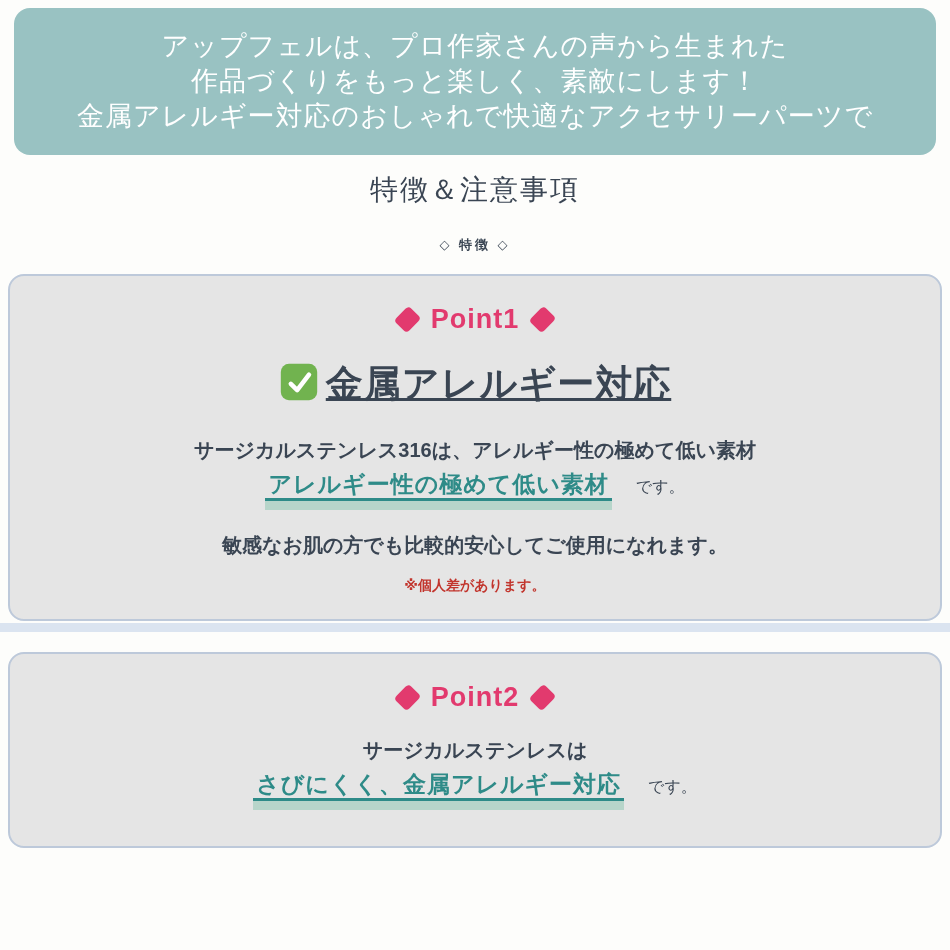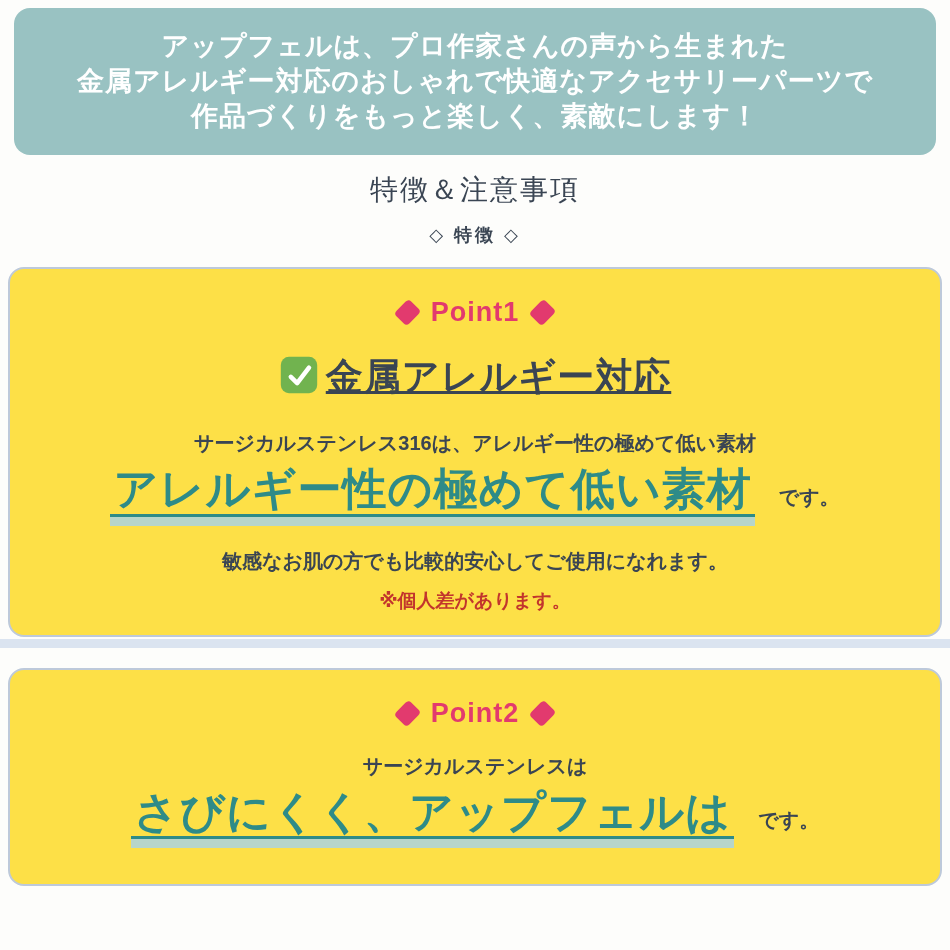--- a/index.html
+++ b/index.html
@@ -15,45 +15,45 @@
   
   .banner {
     margin: 8px 14px 0;
     background: var(--banner_bg, #99c2c2);
     border-radius: 16px;
     padding: 21px 10px;
   }
   .banner-line {
     color: #ffffff;
     font-size: 27px;
-    font-weight: bold;
+    font-weight: normal;
     line-height: 35px;
     letter-spacing: 1px;
   }
 
   
   .section-title {
     margin-top: 16px;
     font-size: 28px;
     font-weight: normal;
     letter-spacing: 2px;
     color: var(--text_dark, #3a4553);
   }
   .section-subtitle {
-    margin-top: 14px;
-    font-size: 18px;
+    margin-top: 27px;
+    font-size: 13px;
     font-weight: bold;
     letter-spacing: 3px;
     color: var(--text_dark, #3a4553);
   }
 
   
   .card {
     margin: 20px 8px 0;
-    background: #fde047;
+    background: #e5e5e5;
     border: 2px solid var(--card_border, #bdc9da);
     border-radius: 16px;
     padding: 28px 18px 20px;
   }
 
   .point-label {
     color: var(--accent_pink, #e23a6e);
     font-size: 27px;
     font-weight: bold;
     letter-spacing: 1px;
@@ -90,35 +90,35 @@
   .big-line { margin: 8px 0 16px; }
   .hl-outer {
     display: inline-block;
     border-bottom: 9px solid var(--underline_light, #b7d5ca);
     line-height: 1.08;
   }
   .hl-inner {
     display: inline-block;
     color: var(--accent_teal, #2e8b88);
     border-bottom: 3px solid var(--accent_teal, #2e8b88);
-    font-size: 44px;
+    font-size: 23px;
     font-weight: bold;
     letter-spacing: 1px;
     padding: 0 3px 1px;
   }
   .suffix {
-    font-size: 20px;
-    font-weight: bold;
+    font-size: 16px;
+    font-weight: normal;
     color: var(--text_dark, #3a4553);
     margin-left: 24px;
   }
 
   .note {
     color: var(--accent_red, #c2352d);
-    font-size: 19px;
+    font-size: 14px;
     font-weight: bold;
     line-height: 28px;
   }
   .notes-block { margin-top: 12px; }
 
   .gap-body { margin-top: 22px; }
 
   
   .strip {
     width: 950px;
@@ -126,22 +126,22 @@
     background: var(--strip_blue, #dbe4f0);
     margin-top: 2px;
   }
   .strip-between { margin-top: 2px; }
 </style>
 </head>
 <body>
 
 <div class="banner">
   <div class="banner-line">アップフェルは、プロ作家さんの声から生まれた</div>
+  <div class="banner-line">作品づくりをもっと楽しく、素敵にします！</div>
   <div class="banner-line">金属アレルギー対応のおしゃれで快適なアクセサリーパーツで</div>
-  <div class="banner-line">作品づくりをもっと楽しく、素敵にします！</div>
 </div>
 
 <h1 class="section-title">特徴＆注意事項</h1>
 <div class="section-subtitle">◇ 特徴 ◇</div>
 
 <section class="card">
   <div class="point-label">
     <span class="diamond"></span><span>Point1</span><span class="diamond"></span>
   </div>
 
@@ -169,16 +169,16 @@
 
 <section class="card">
   <div class="point-label">
     <span class="diamond"></span><span>Point2</span><span class="diamond"></span>
   </div>
 
 
   <p class="body-text">サージカルステンレスは</p>
 
   <div class="big-line">
-    <span class="hl-outer"><span class="hl-inner">さびにくく、アップフェルは</span></span><span class="suffix">です。</span>
+    <span class="hl-outer"><span class="hl-inner">さびにくく、金属アレルギー対応</span></span><span class="suffix">です。</span>
   </div>
 
 </section>
 
 </body></html>

